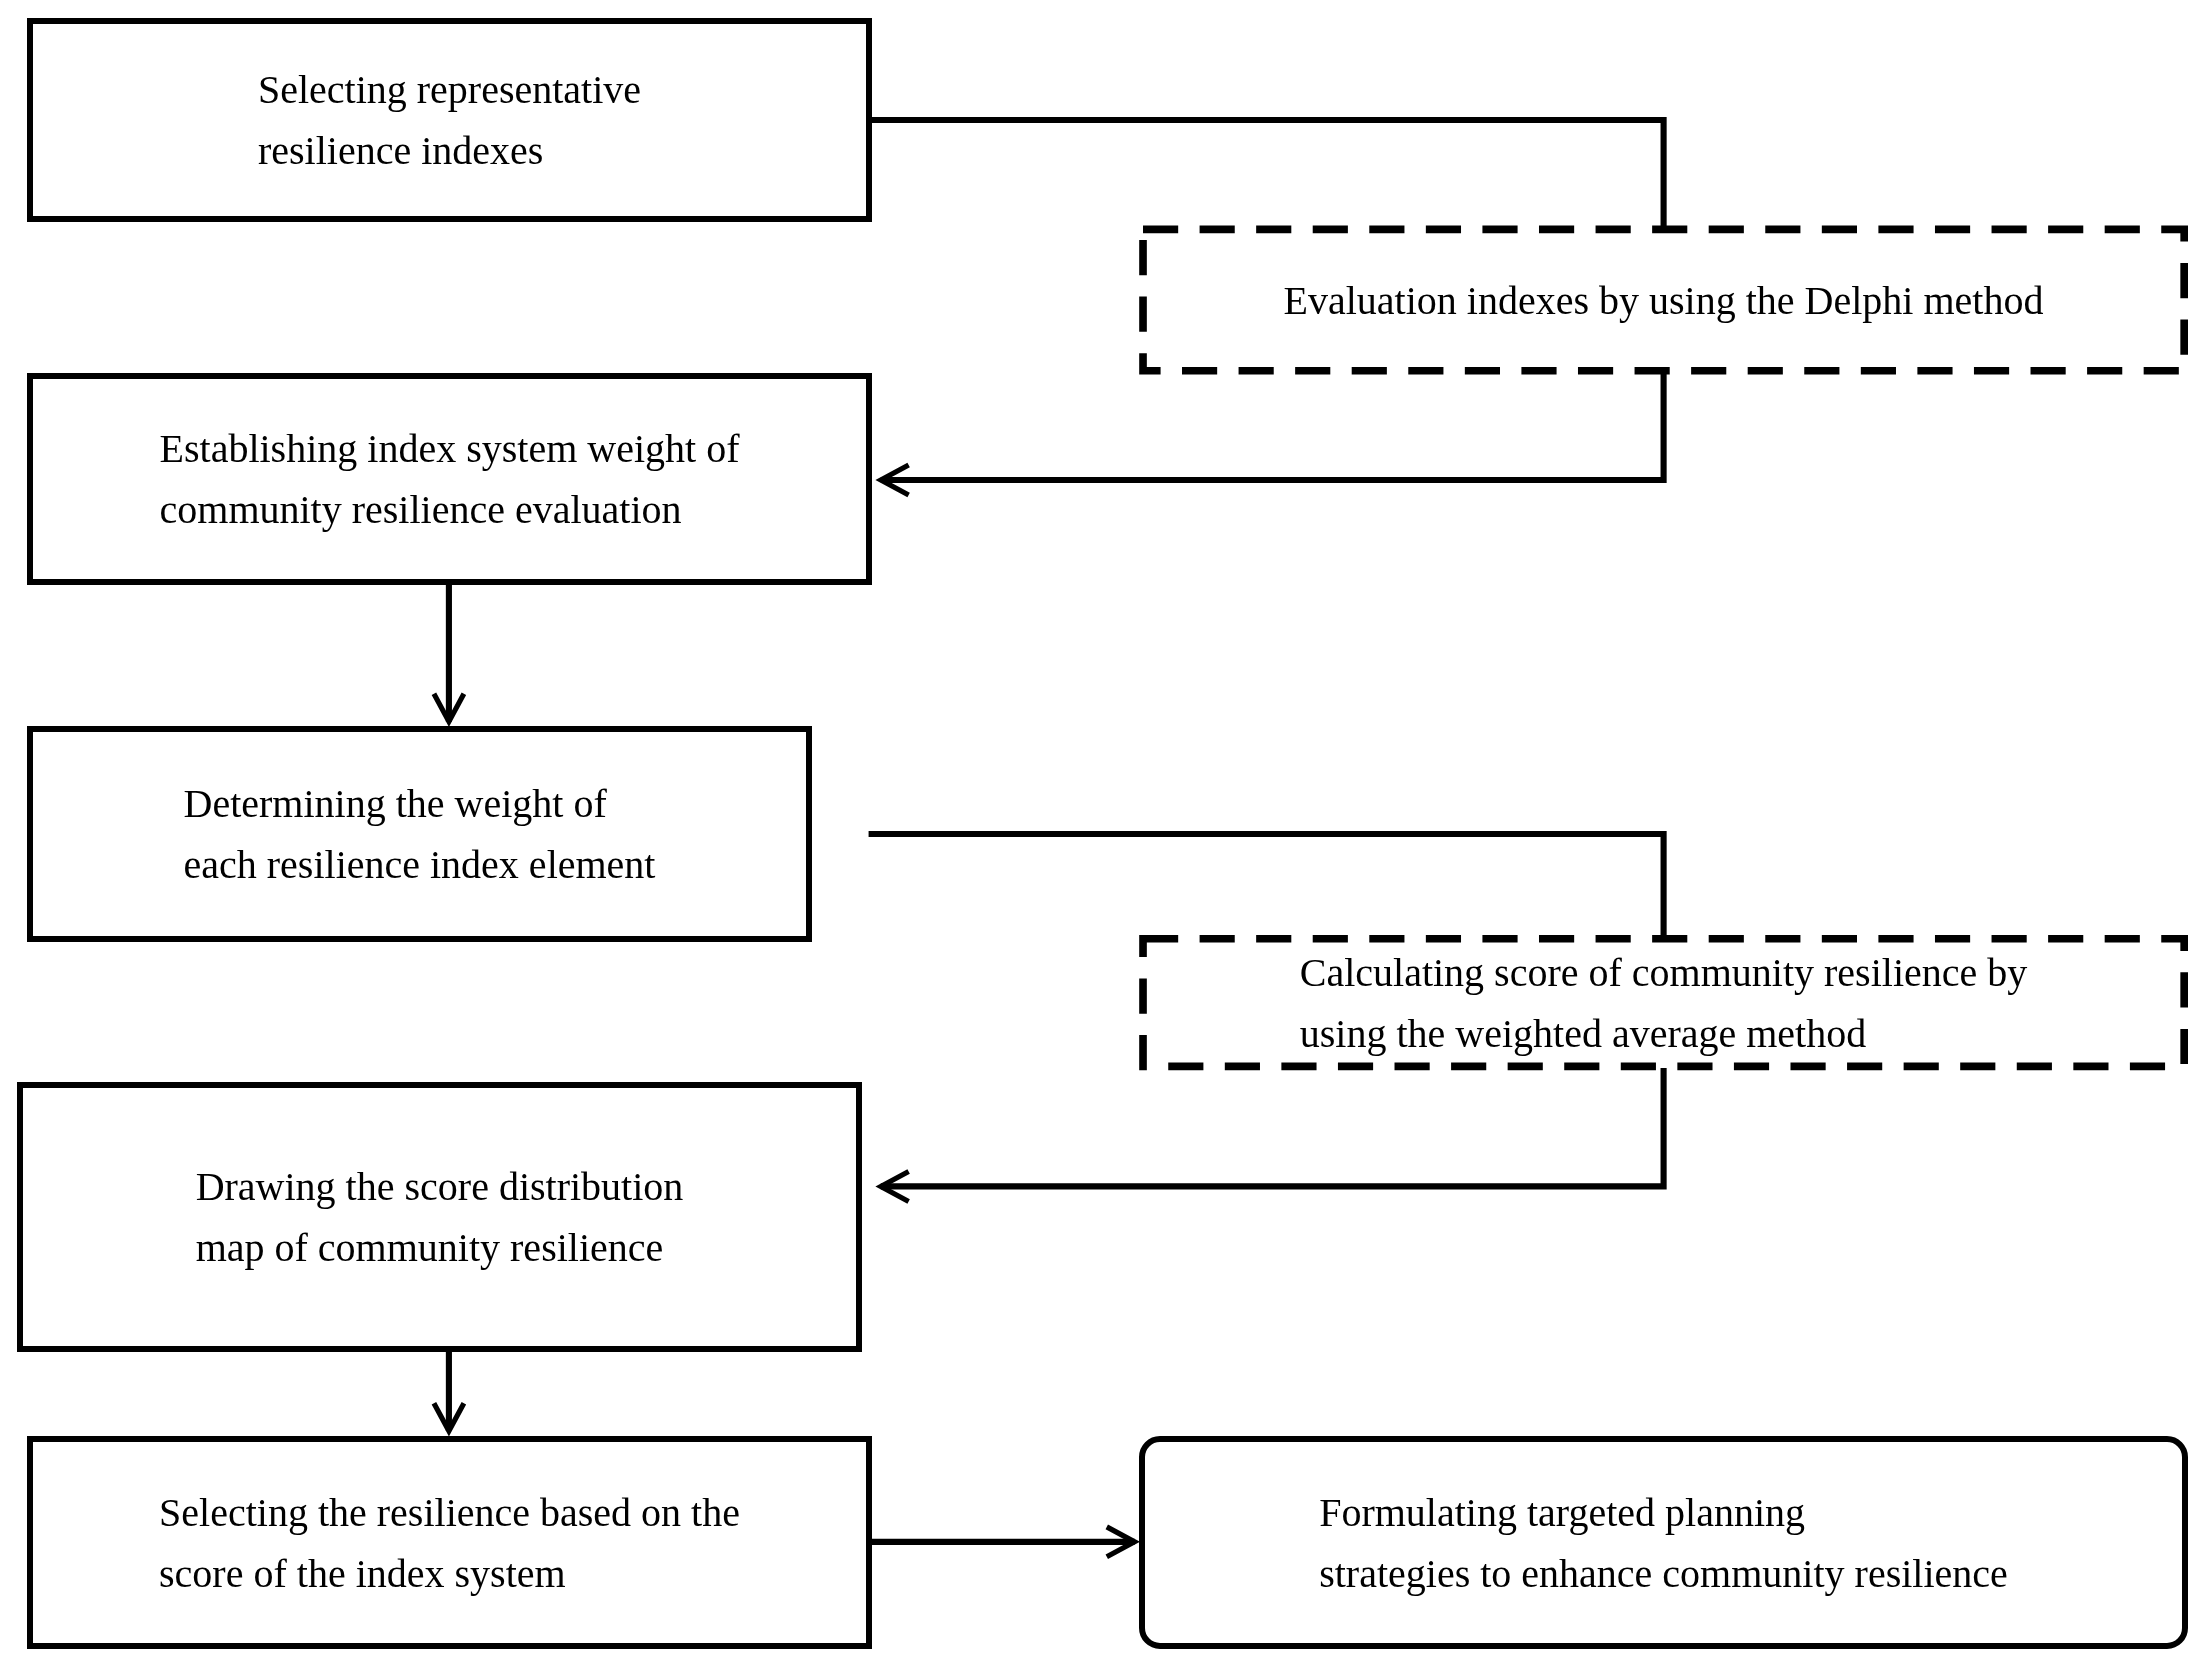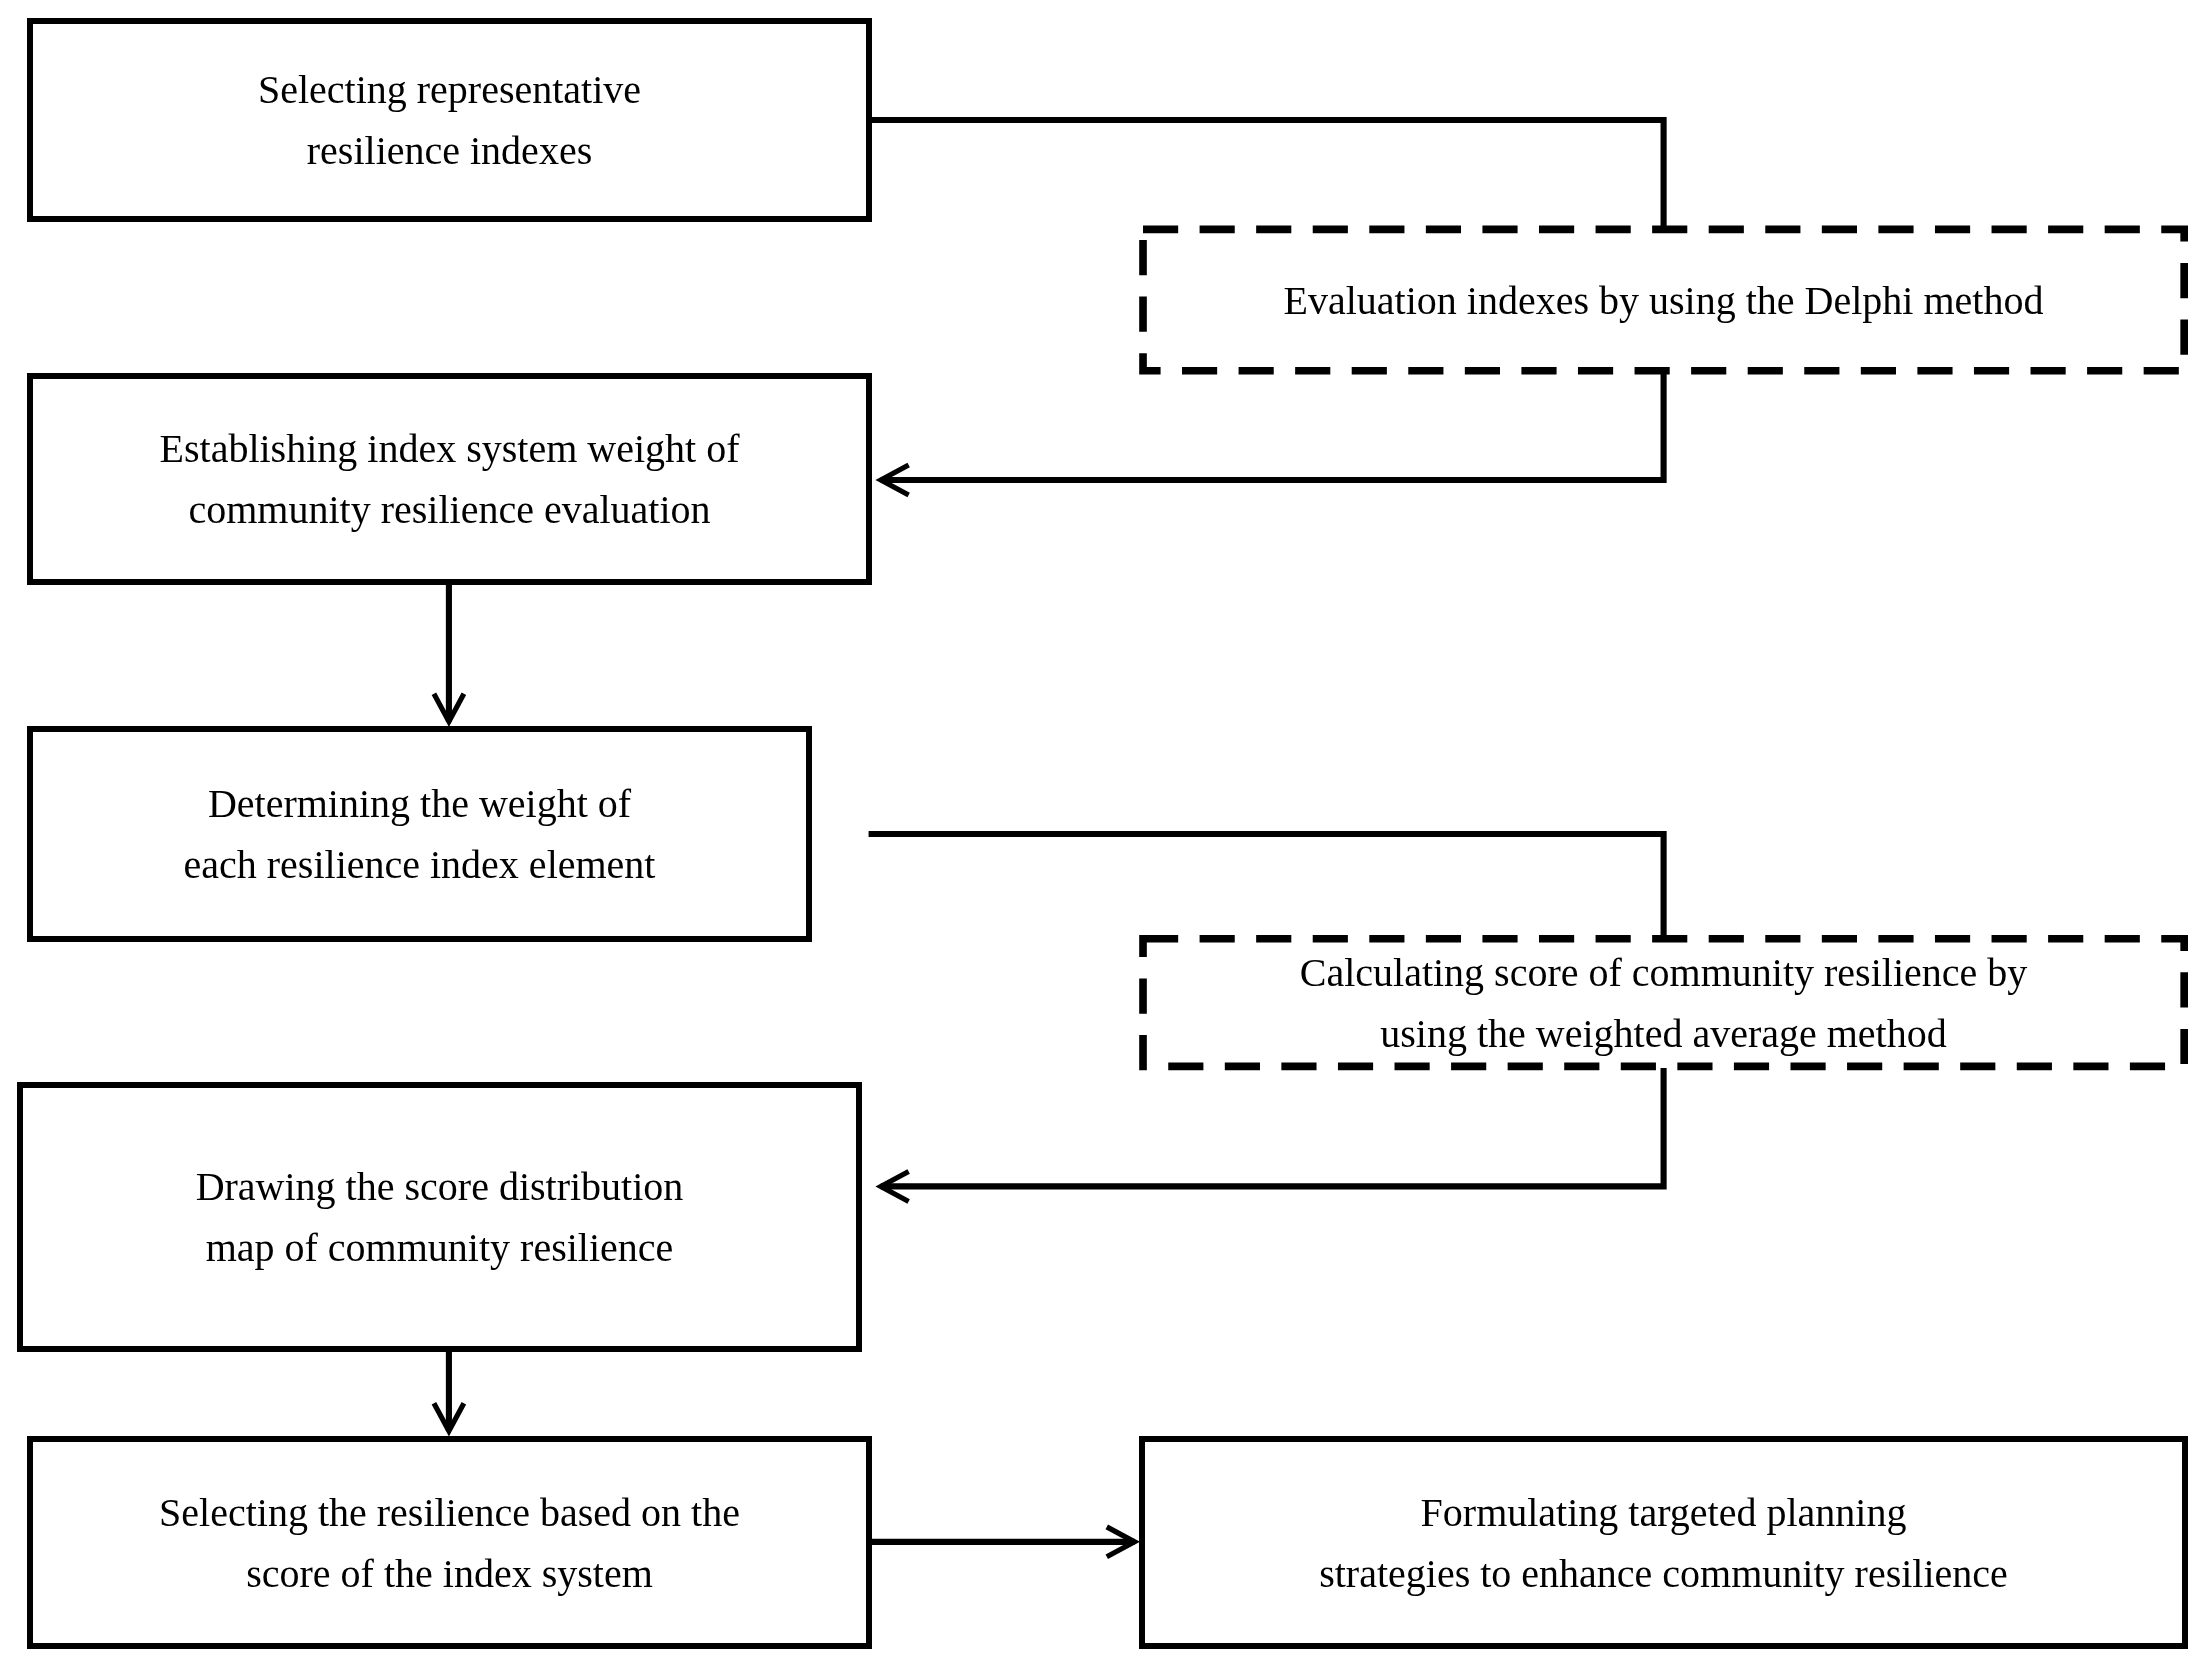--- a/index.html
+++ b/index.html
@@ -20,21 +20,21 @@
     left: 0;
     top: 0;
     width: 2205px;
     height: 1668px;
   }
   .node {
     position: absolute;
     display: flex;
     align-items: center;
     justify-content: center;
-    text-align: center;
+    text-align: left;
     box-sizing: border-box;
     font-size: 40px;
     line-height: 61px;
     white-space: pre-line;
   }
   .node.solid {
     border: 6.1px solid #000000;
     background: #ffffff;
   }
   .node.dashed {
@@ -43,21 +43,21 @@
   }
   
   #node-select    { left: 27px;  top: 17.6px;   width: 845px; height: 204px; }
   #node-establish { left: 27px;  top: 373px;  width: 845px; height: 212px; }
   #node-weight    { left: 27px;  top: 726px;  width: 785px; height: 216px; }
   #node-draw      { left: 17px;  top: 1082px; width: 845px; height: 270px; }
   #node-evaluate  { left: 27px;  top: 1436px; width: 845px; height: 213px; }
   
   #node-screening { left: 1139px; top: 226px;  width: 1049px; height: 149px; }
   #node-calculate { left: 1139px; top: 935px; width: 1049px; height: 135px; }
-  #node-formulate { left: 1139px; top: 1436px; width: 1049px; height: 213px; }
+  #node-formulate { left: 1139px; top: 1436px; width: 1049px; height: 213px; border-radius: 21px; }
 </style>
 </head>
 <body>
 
 <div id="canvas">
 
   <svg id="edge-layer" width="2205" height="1668" viewBox="0 0 2884 2182" xmlns="http://www.w3.org/2000/svg">
     <defs>
       <marker id="arrowhead" viewBox="0 0 20 20" refX="16" refY="10" markerWidth="7" markerHeight="7" orient="auto" markerUnits="strokeWidth">
         <path d="M3 3 L16 10 L3 17" fill="none" stroke="#000000" stroke-width="2.4"></path>

